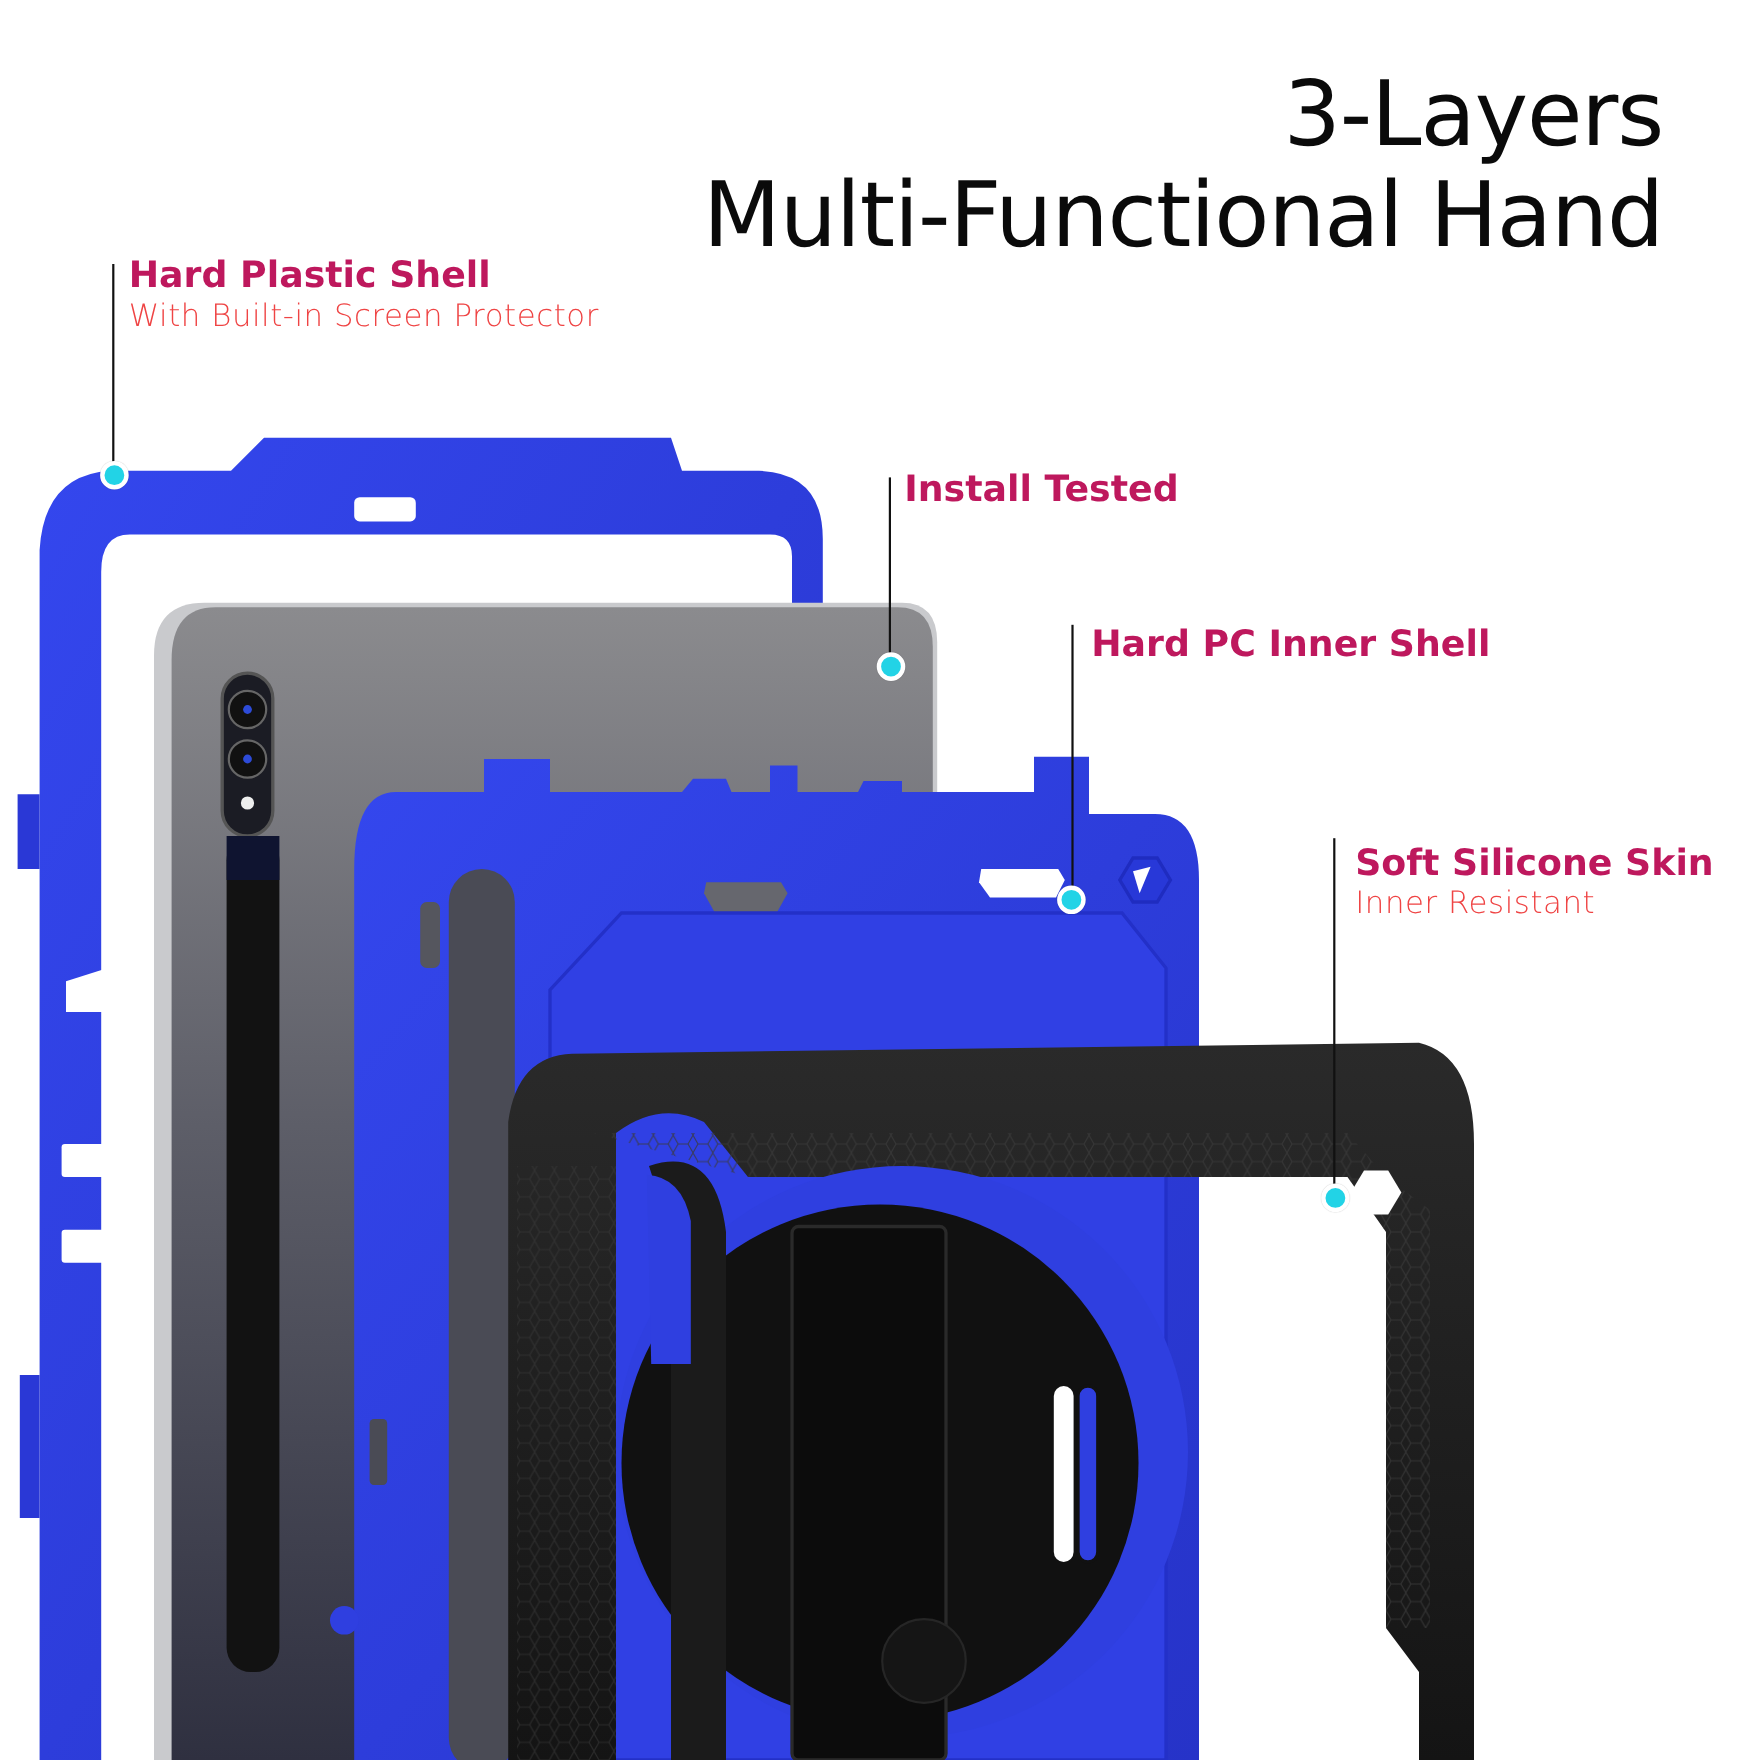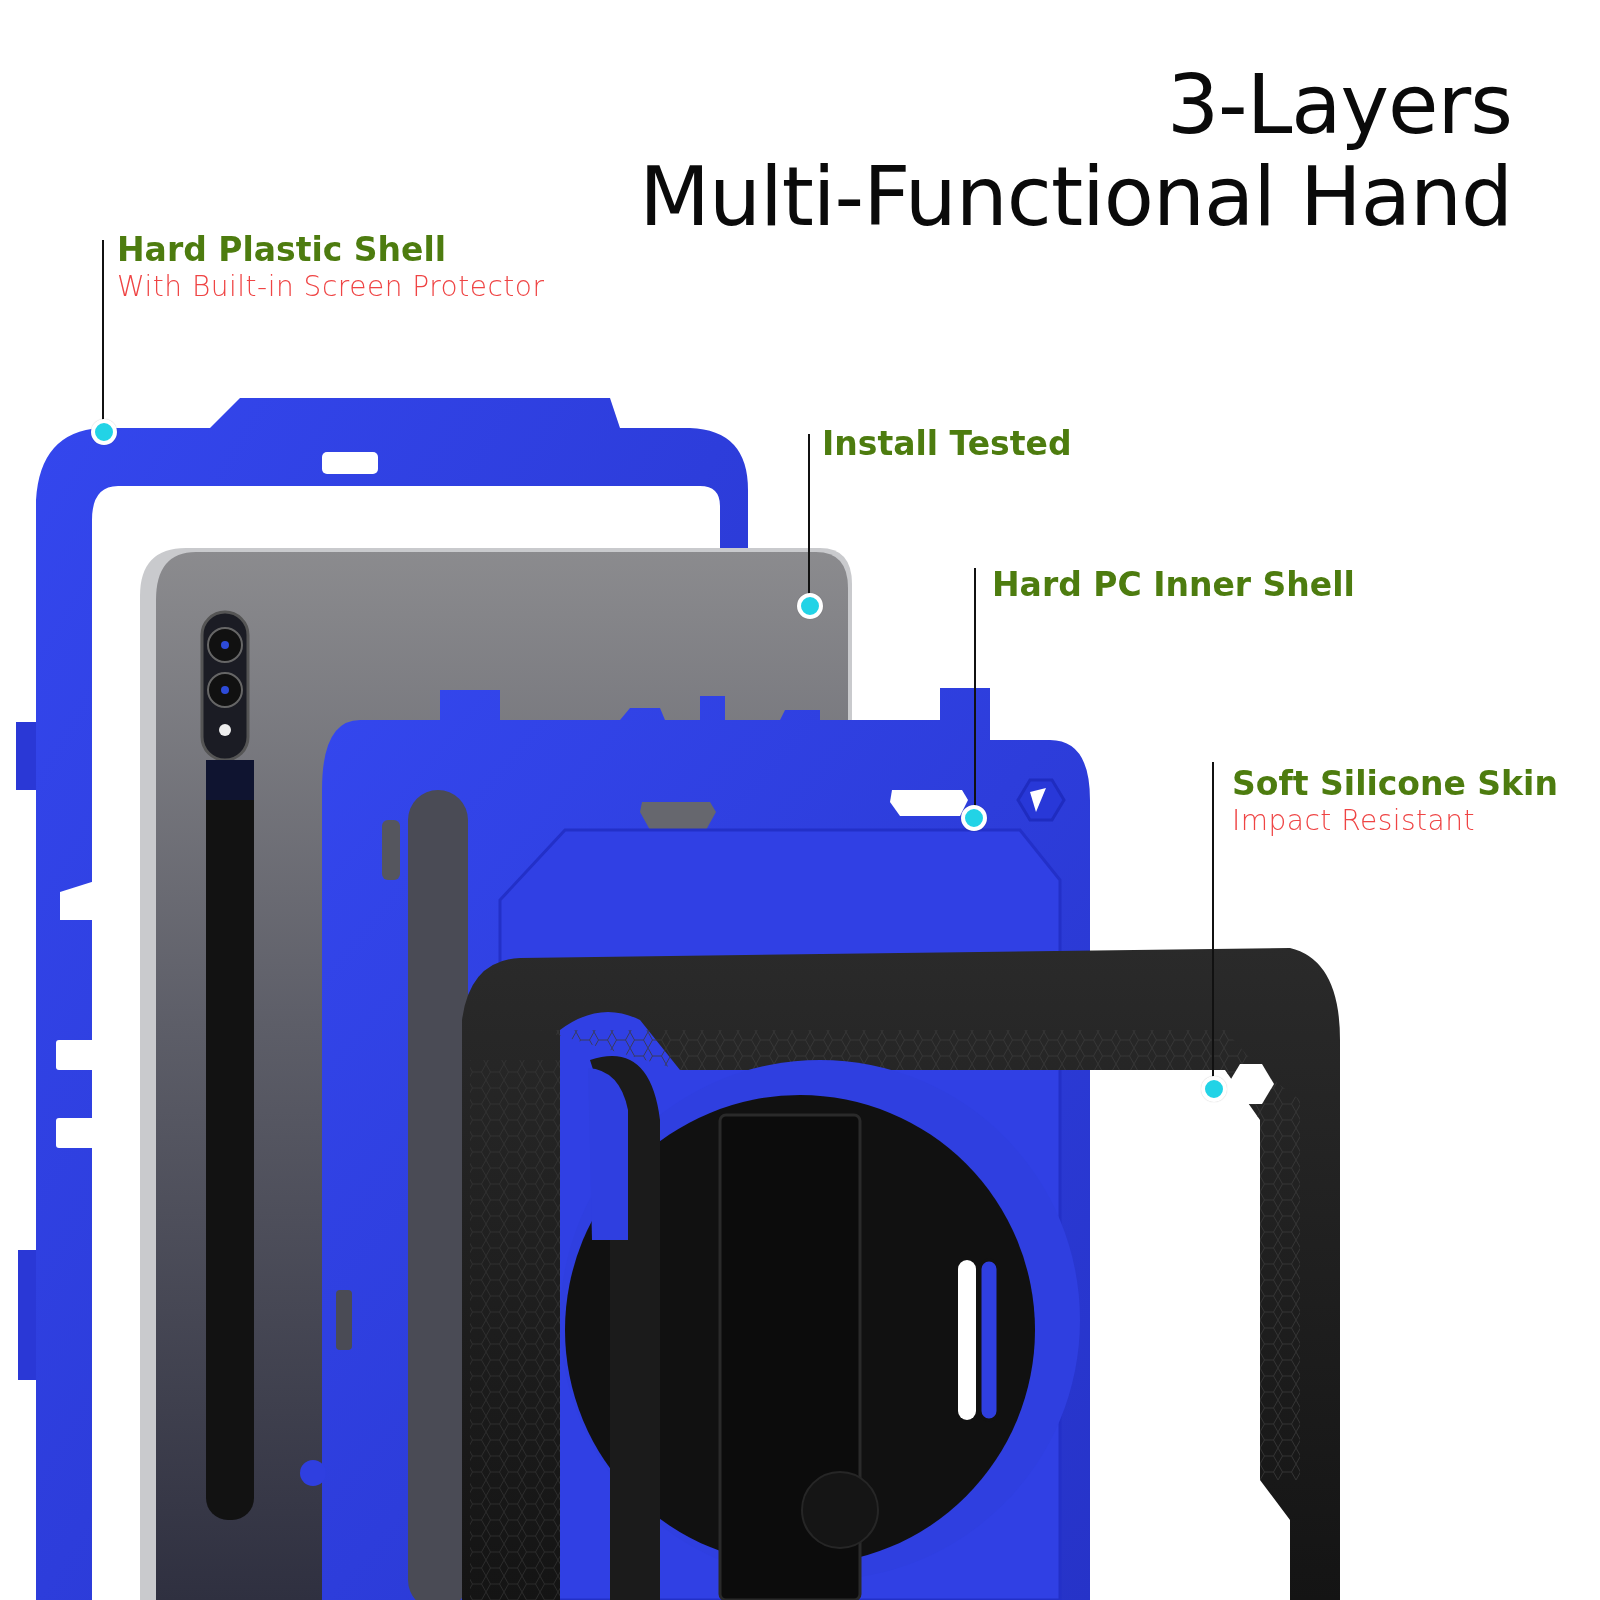--- a/index.html
+++ b/index.html
@@ -17,21 +17,21 @@
       letter-spacing: -1px;
       margin-top: 11px;
     }
     .headline .l1 { font-size: 82px; line-height: 92px; display: block; }
     .headline .l2 { font-size: 82px; line-height: 92px; display: block; }
 
     
     .callout { color: #2b2b2b; }
     .callout .title {
       font-family: "DejaVu Sans", sans-serif; font-weight: 700;
-      font-size: 33px; line-height: 40px; color: #4d7c0f; white-space: nowrap;
+      font-size: 33px; line-height: 40px; color: #be185d; white-space: nowrap;
     }
     .callout .sub {
       font-family: "DejaVu Sans", sans-serif; font-weight: 300;
       font-size: 28px; line-height: 34px; color: #ef4444; white-space: nowrap;
       letter-spacing: 0.5px;
     }
     .vline { width: 2px; background: #111; }
     .dot {
       width: 18px; height: 18px; border-radius: 50%;
       background: #22d3e6; border: 4px solid #ffffff;
@@ -152,14 +152,14 @@
 <div class="abs vline" style="left:974px; top:568px; height:240px;"></div>
 <div class="abs dot" style="left:961px; top:805px;"></div>
 <div class="abs callout" style="left:992px; top:565px;">
   <div class="title">Hard PC Inner Shell</div>
 </div>
 
 <div class="abs vline" style="left:1212px; top:762px; height:320px;"></div>
 <div class="abs dot" style="left:1201px; top:1076px;"></div>
 <div class="abs callout" style="left:1232px; top:764px;">
   <div class="title">Soft Silicone Skin</div>
-  <div class="sub">Impact Resistant</div>
+  <div class="sub">Inner Resistant</div>
 </div>
 
 </body></html>

